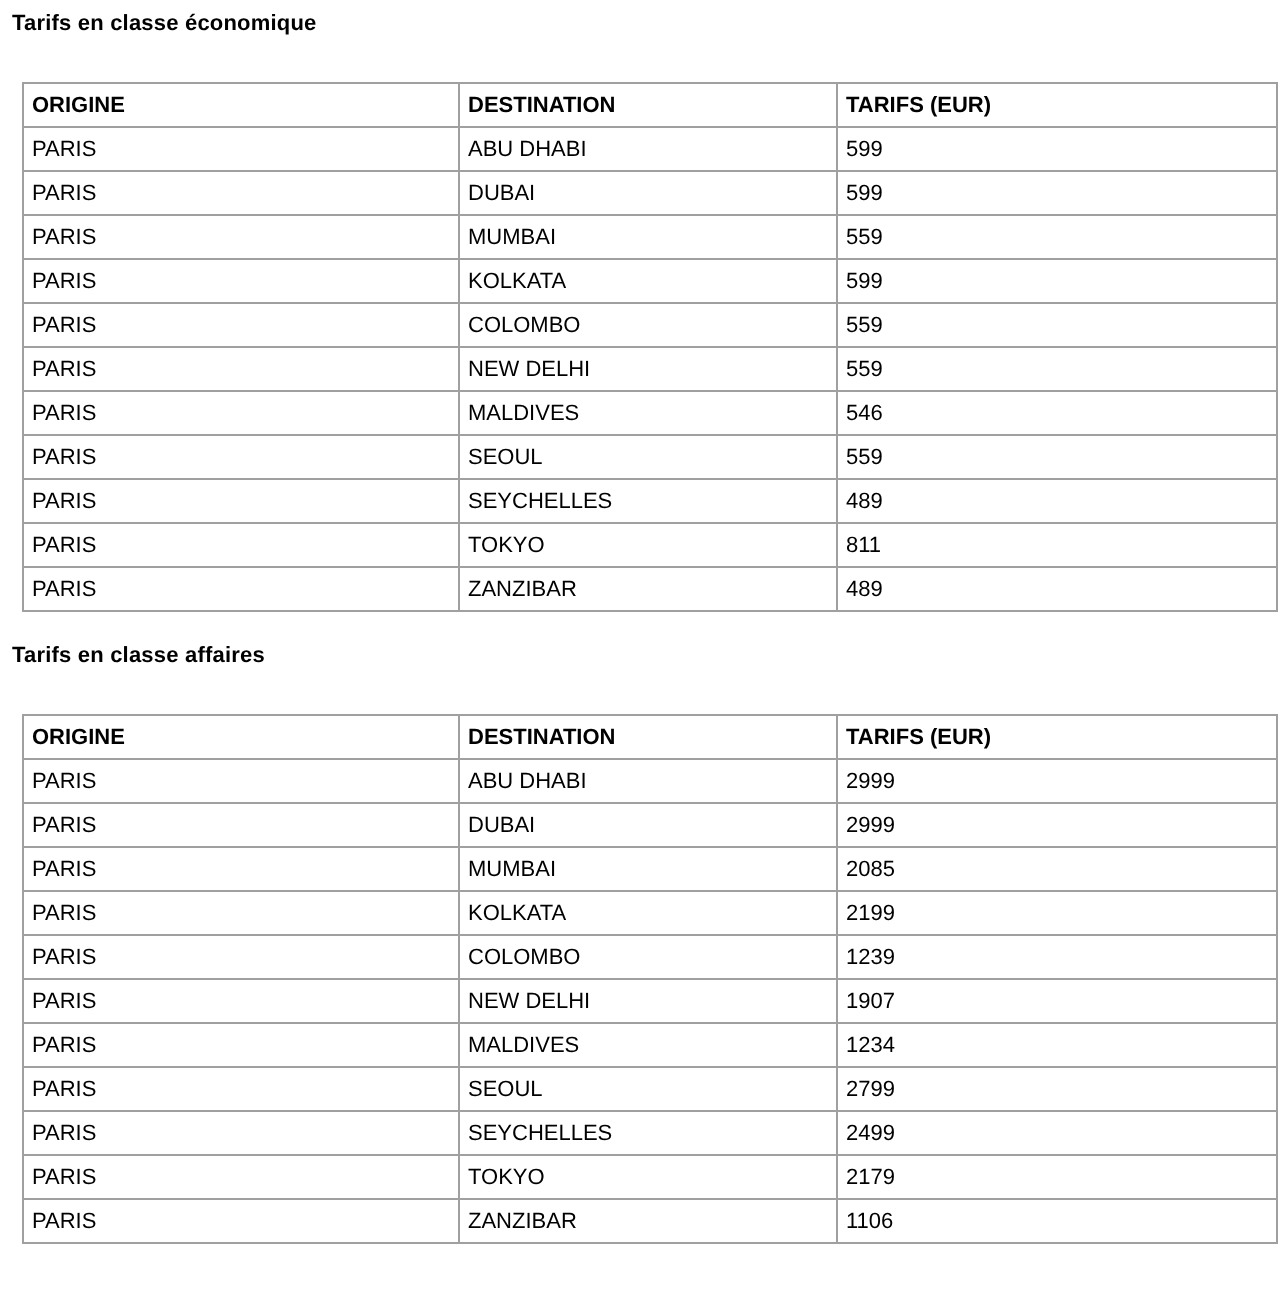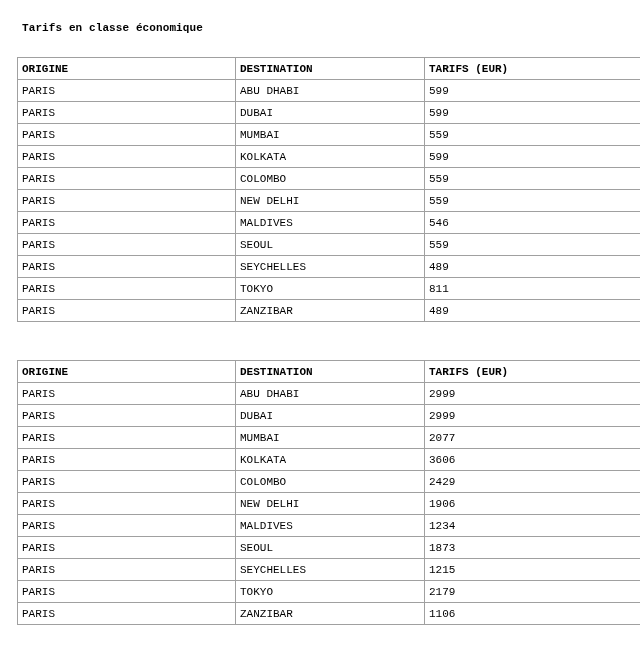--- a/index.html
+++ b/index.html
@@ -12,40 +12,39 @@
     overflow: hidden;
   }
   body {
     font-family: "Liberation Sans", sans-serif;
     color: #000000;
   }
   .page {
     width: 640px;
     height: 653px;
     position: relative;
-    padding: 16px;
-    font-family: Liberation Mono, monospace;
+    padding: 0;
   }
   .section { position: relative; }
   .section-title {
     font-size: 11px;
     font-weight: bold;
     color: #000000;
     line-height: 13px;
     padding: 0 0 0 6px;
     letter-spacing: 0.1px;
   }
   #section-economy .section-title { padding-top: 6px; }
   #section-business .section-title { padding-top: 0px; }
 
   .fare-table {
     border-collapse: collapse;
     table-layout: fixed;
     width: 627px;
-    margin-left: 1px;
+    margin-left: 11px;
     background: #ffffff;
   }
   .fare-table td {
     border: 1px solid #a0a0a0;
     height: 22px;
     padding: 1px 0 1px 4px;
     font-size: 11px;
     line-height: 14px;
     color: #000000;
     vertical-align: middle;
@@ -139,20 +138,21 @@
             <td>ZANZIBAR</td>
             <td>489</td>
           </tr>
         </tbody>
     </table>
   </div>
 
   <div class="spacer-after-table-1"></div>
 
   <div class="section" id="section-business">
+    <div class="section-title">Tarifs en classe affaires</div>
     <div class="spacer-title-to-table"></div>
     <table class="fare-table" id="table-business">
       <colgroup>
         <col class="col-origin">
         <col class="col-dest">
         <col class="col-fare">
       </colgroup>
       <thead>
         <tr>
           <td>ORIGINE</td>
@@ -167,51 +167,51 @@
             <td>2999</td>
           </tr>
           <tr>
             <td>PARIS</td>
             <td>DUBAI</td>
             <td>2999</td>
           </tr>
           <tr>
             <td>PARIS</td>
             <td>MUMBAI</td>
-            <td>2077</td>
+            <td>2085</td>
           </tr>
           <tr>
             <td>PARIS</td>
             <td>KOLKATA</td>
-            <td>3606</td>
+            <td>2199</td>
           </tr>
           <tr>
             <td>PARIS</td>
             <td>COLOMBO</td>
-            <td>2429</td>
+            <td>1239</td>
           </tr>
           <tr>
             <td>PARIS</td>
             <td>NEW DELHI</td>
-            <td>1906</td>
+            <td>1907</td>
           </tr>
           <tr>
             <td>PARIS</td>
             <td>MALDIVES</td>
             <td>1234</td>
           </tr>
           <tr>
             <td>PARIS</td>
             <td>SEOUL</td>
-            <td>1873</td>
+            <td>2799</td>
           </tr>
           <tr>
             <td>PARIS</td>
             <td>SEYCHELLES</td>
-            <td>1215</td>
+            <td>2499</td>
           </tr>
           <tr>
             <td>PARIS</td>
             <td>TOKYO</td>
             <td>2179</td>
           </tr>
           <tr>
             <td>PARIS</td>
             <td>ZANZIBAR</td>
             <td>1106</td>

